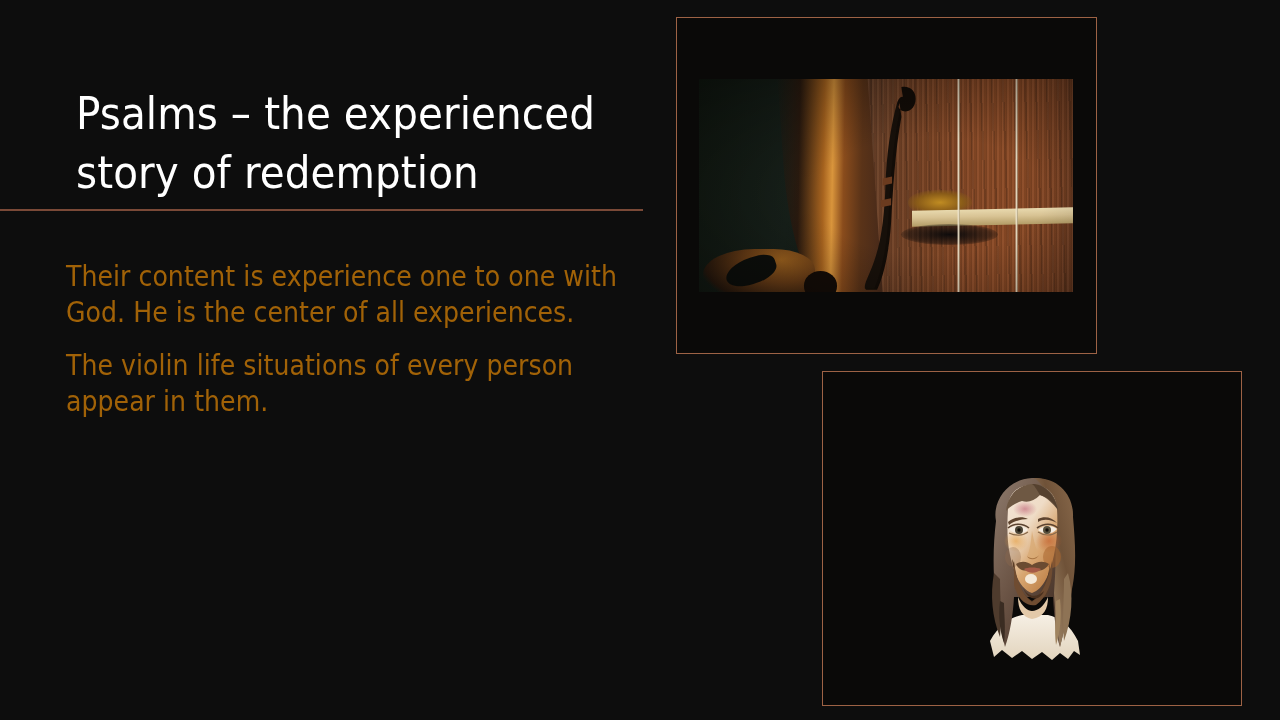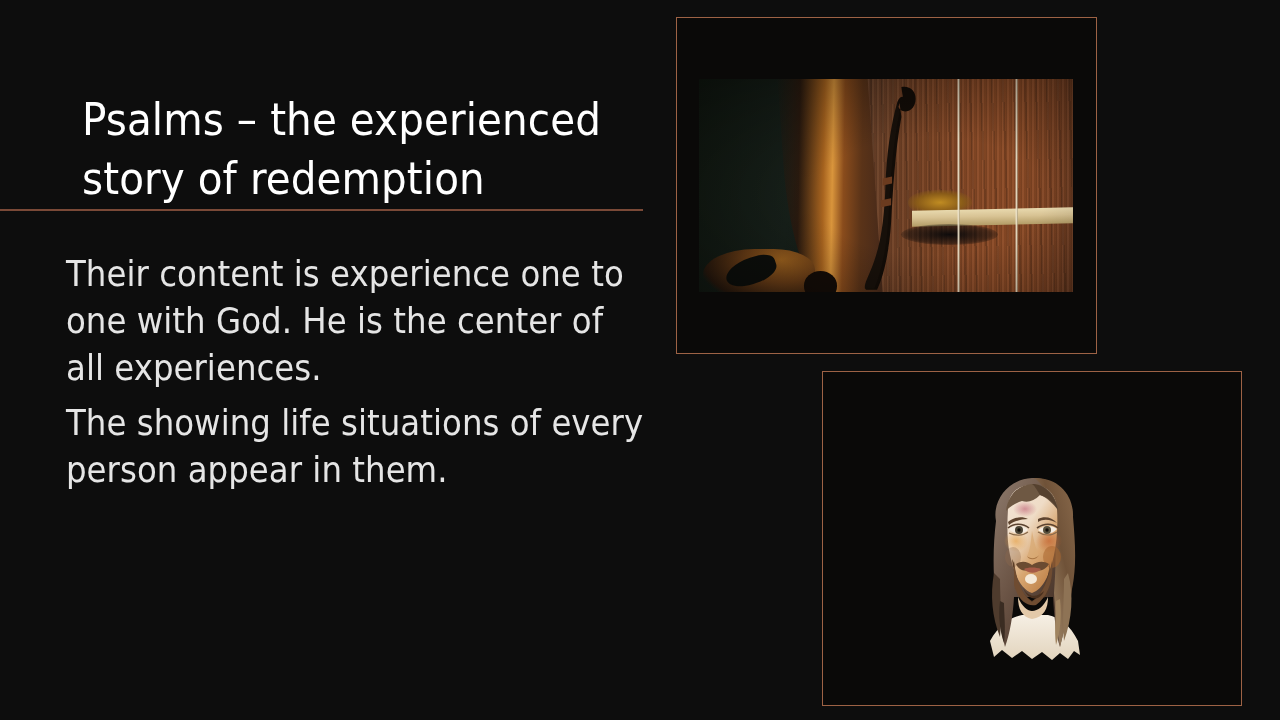--- a/index.html
+++ b/index.html
@@ -24,46 +24,46 @@
     width: 580px;
   }
   #slide-title {
     color: #ffffff;
     font-family: "DejaVu Sans Condensed", "Liberation Sans Narrow", "DejaVu Sans", sans-serif;
     font-size: 45px;
     font-weight: 300;
     line-height: 1.32;
     letter-spacing: 0.1px;
     white-space: pre-line;
-    margin: 16px;
+    margin: 10px;
   }
   #title-rule {
     position: absolute;
     left: 0;
     top: 209px;
     width: 643px;
     height: 2px;
     background: #7a4937;
   }
 
   
   #body-block {
     position: absolute;
     left: 66px;
     top: 243px;
     width: 578px;
   }
   .body-para {
-    color: #e5e5e5;
+    color: #a16207;
     font-family: "DejaVu Sans Condensed", "Liberation Sans Narrow", "DejaVu Sans", sans-serif;
-    font-size: 36px;
+    font-size: 28px;
     font-weight: 300;
     line-height: 1.30;
     letter-spacing: 0.05px;
-    margin: 8px 0 9px 0;
+    margin: 16px 0 9px 0;
   }
 
   
   .pic-frame {
     position: absolute;
     box-sizing: border-box;
     border: 1px solid #9d6245;
     background: #0a0908;
   }
   #frame-violin {
@@ -206,21 +206,21 @@
 
 <div id="slide">
 
   <div id="title-block">
     <h1 id="slide-title">Psalms – the experienced story of redemption</h1>
   </div>
   <div id="title-rule"></div>
 
   <div id="body-block">
     <p class="body-para">Their content is experience one to one with God. He is the center of all experiences.</p>
-    <p class="body-para">The showing life situations of every person appear in them.</p>
+    <p class="body-para">The violin life situations of every person appear in them.</p>
   </div>
 
   <div class="pic-frame" id="frame-violin">
     <div id="violin-photo">
       <div class="v-layer" id="v-bg-green"></div>
       <div class="v-layer" id="v-wood"></div>
       <div class="v-layer" id="v-grain"></div>
       <div class="v-layer" id="v-grain2"></div>
       <div class="v-layer" id="v-edge"></div>
       <div class="v-layer" id="v-corner"></div>

